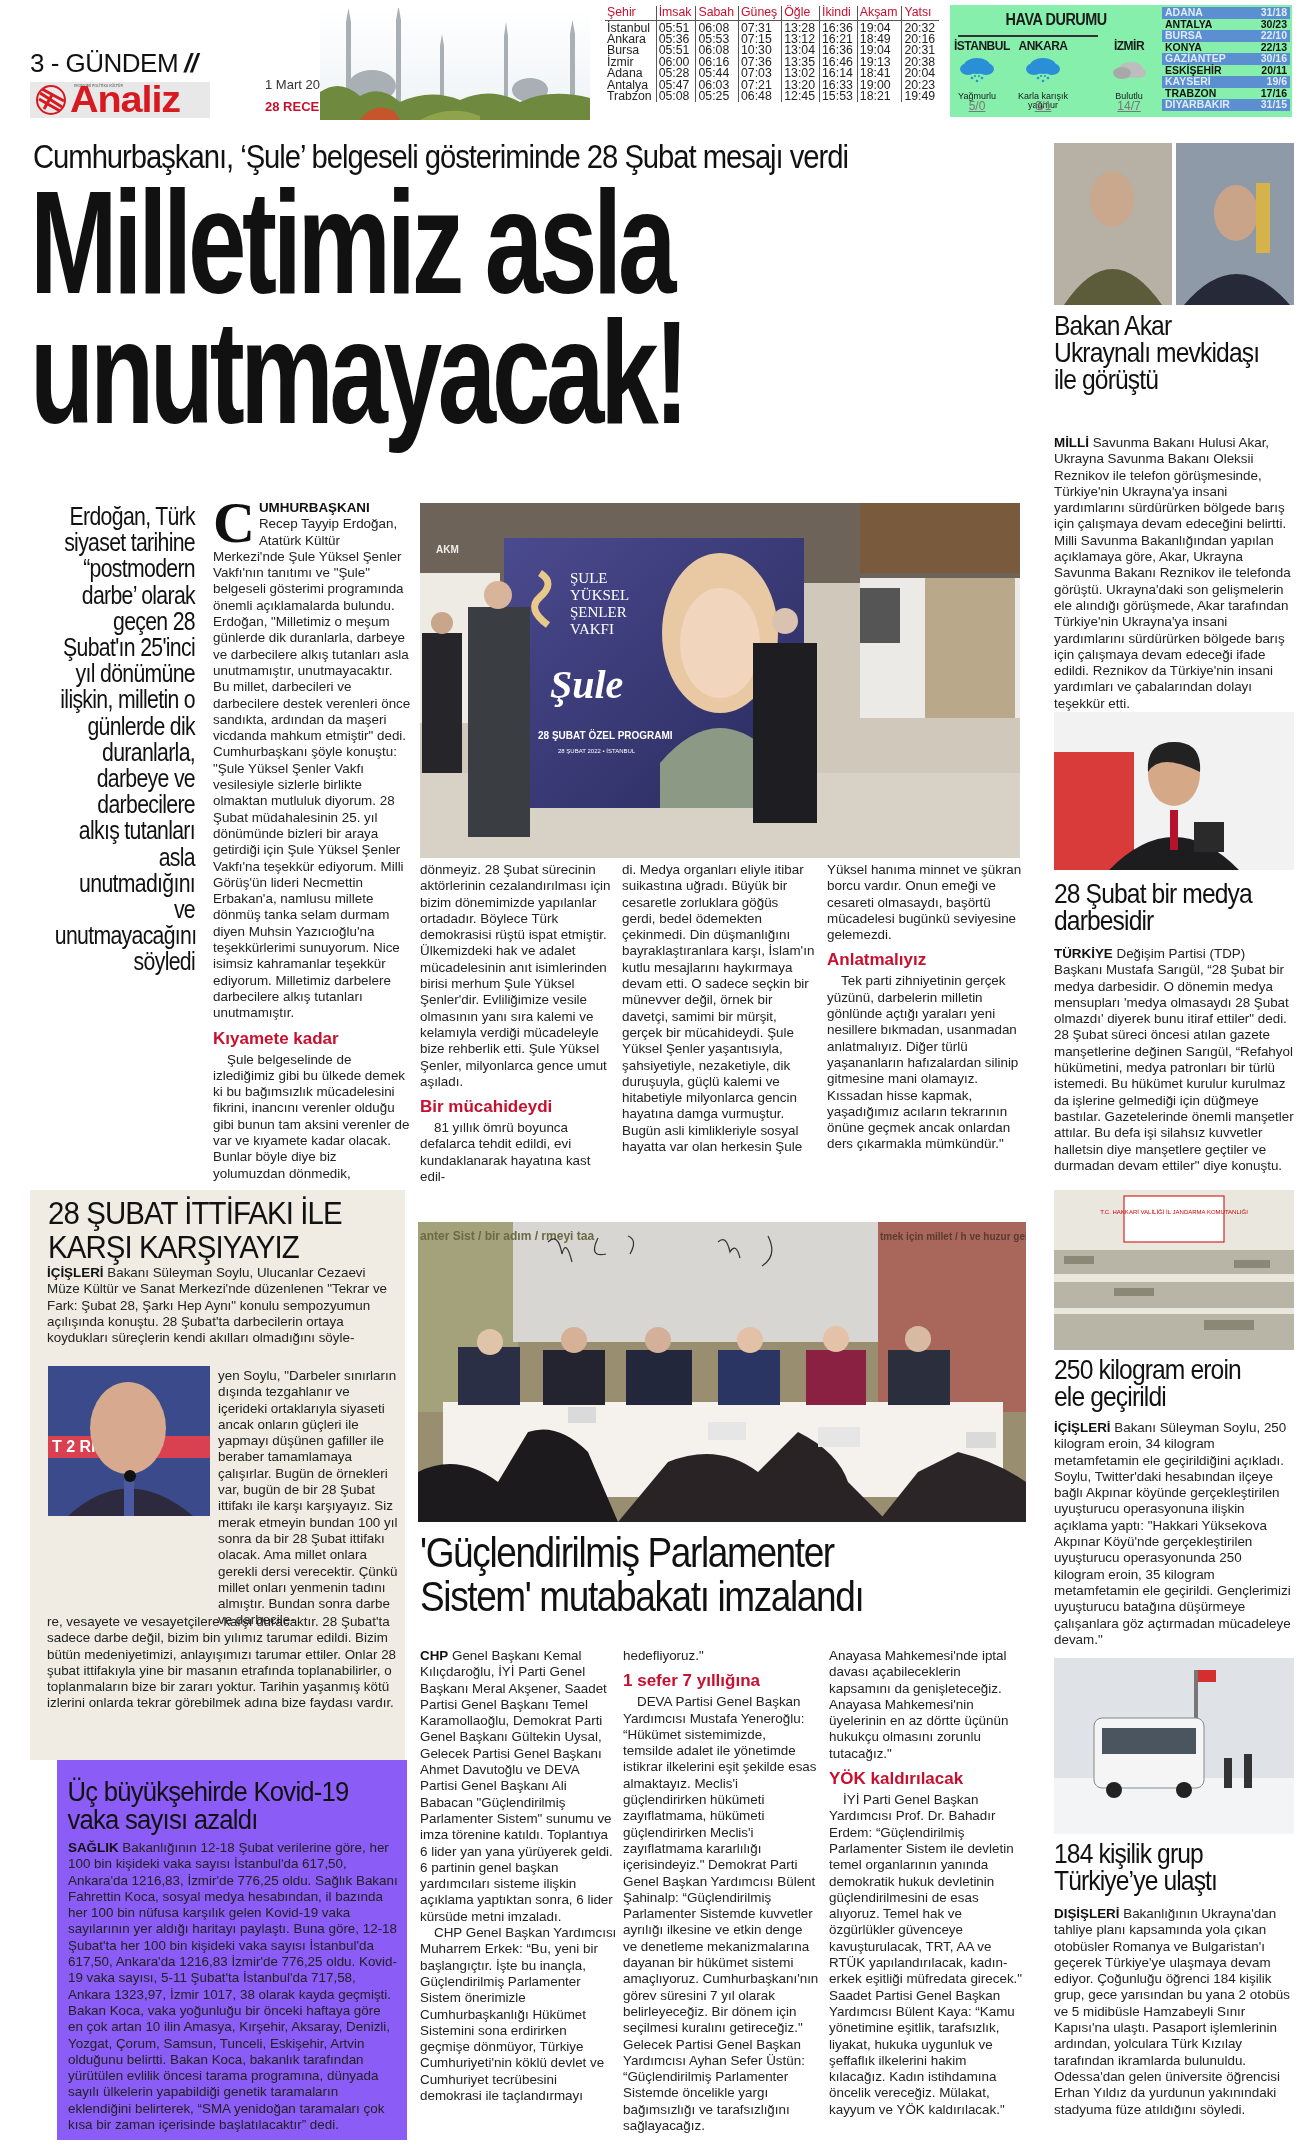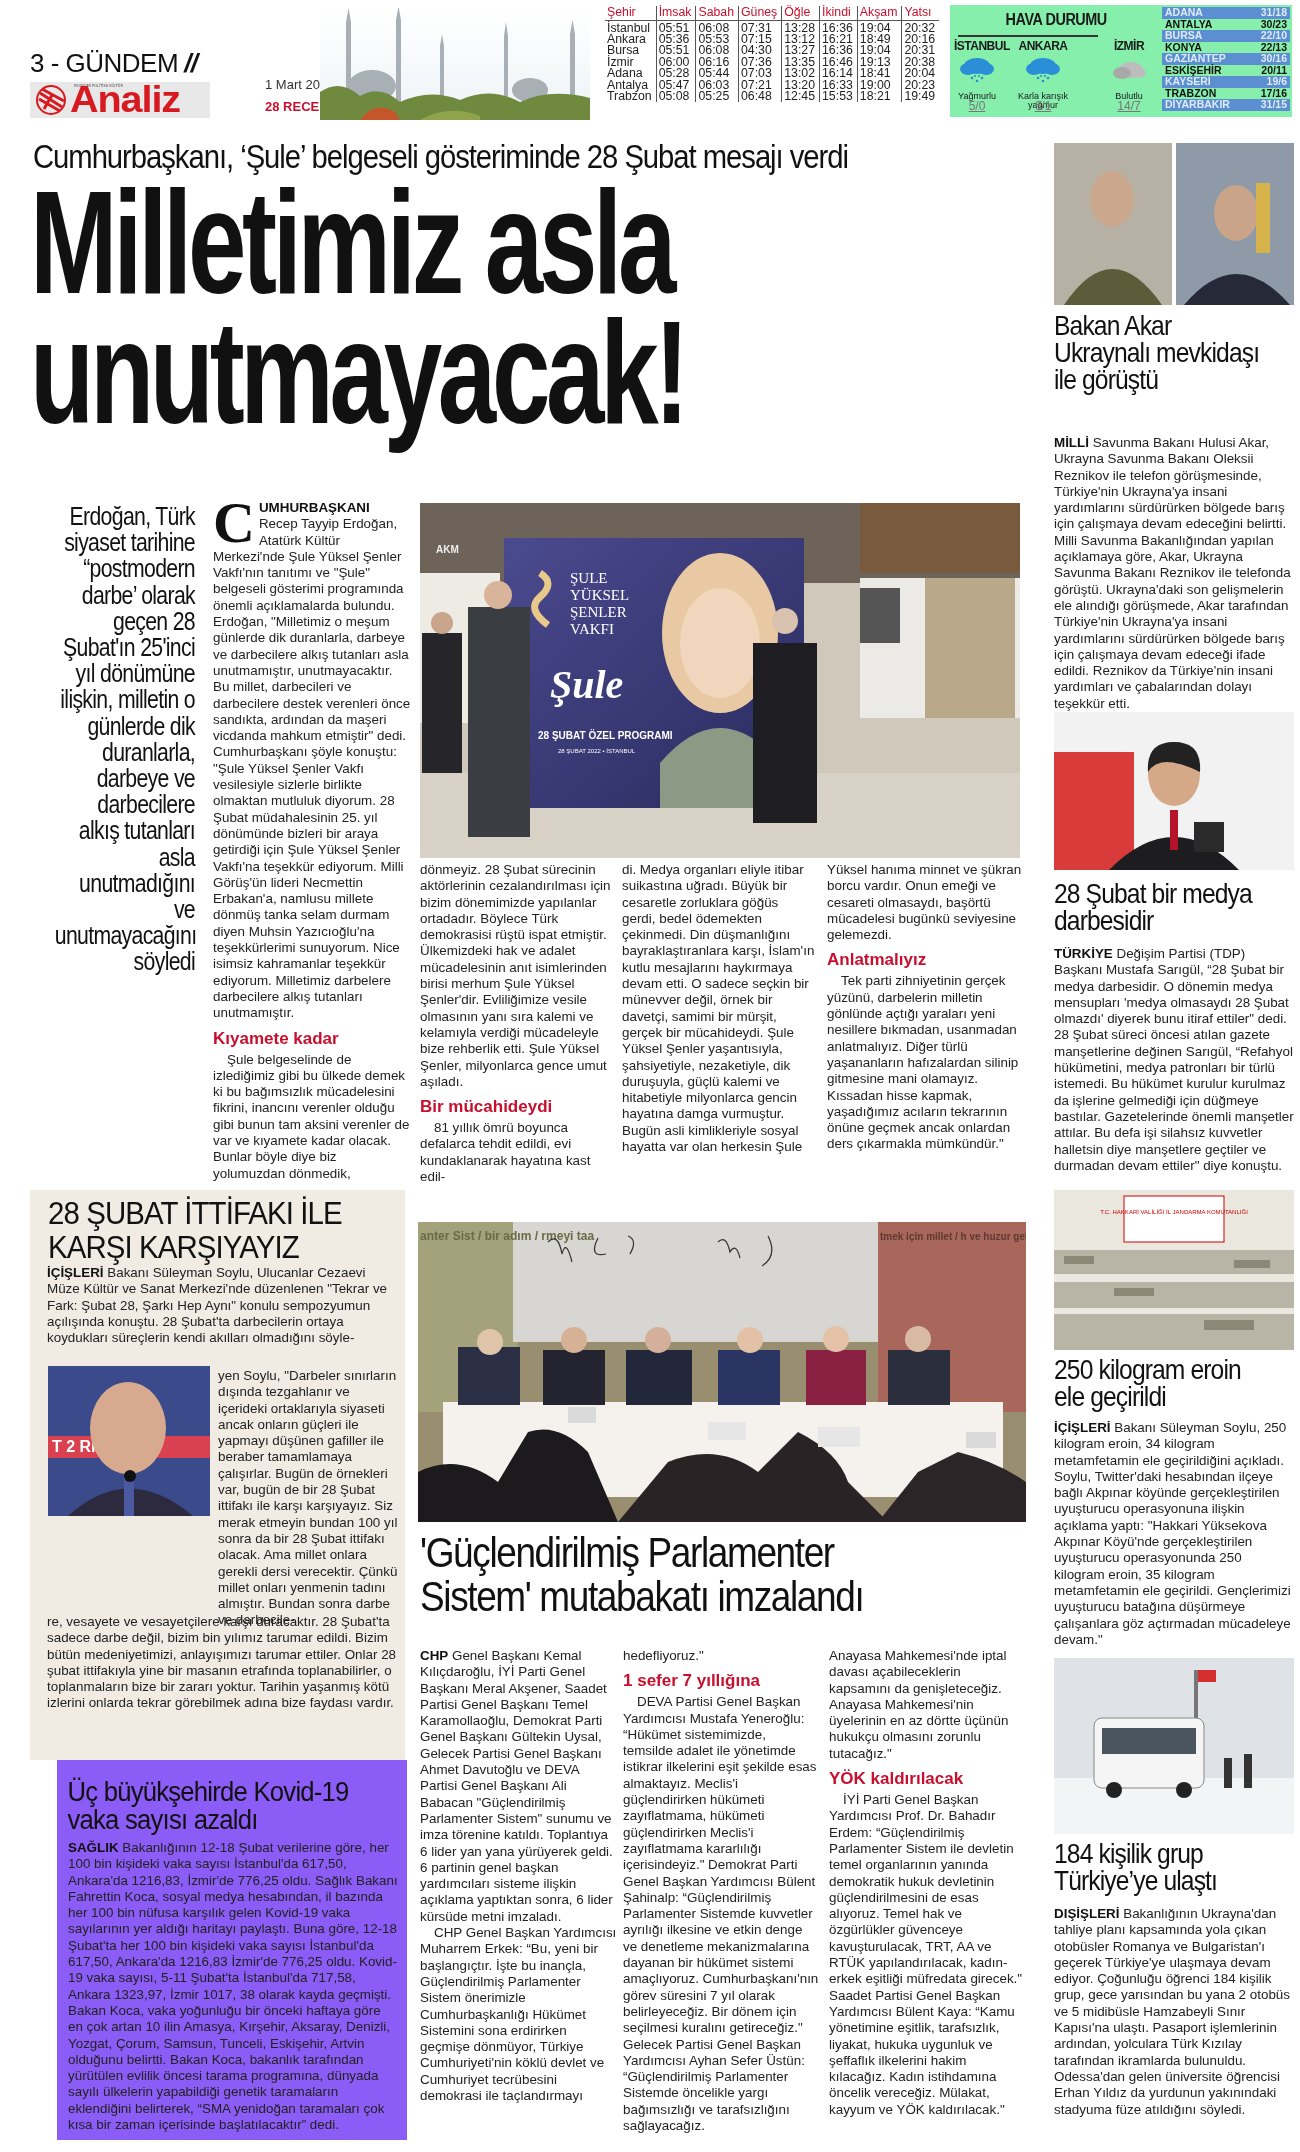--- a/index.html
+++ b/index.html
@@ -140,22 +140,22 @@
         <td>07:15</td>
         <td>13:12</td>
         <td>16:21</td>
         <td>18:49</td>
         <td>20:16</td>
       </tr>
       <tr>
         <td>Bursa</td>
         <td>05:51</td>
         <td>06:08</td>
-        <td>04:30</td>
-        <td>13:27</td>
+        <td>10:30</td>
+        <td>13:04</td>
         <td>16:36</td>
         <td>19:04</td>
         <td>20:31</td>
       </tr>
       <tr>
         <td>İzmir</td>
         <td>06:00</td>
         <td>06:16</td>
         <td>07:36</td>
         <td>13:35</td>

